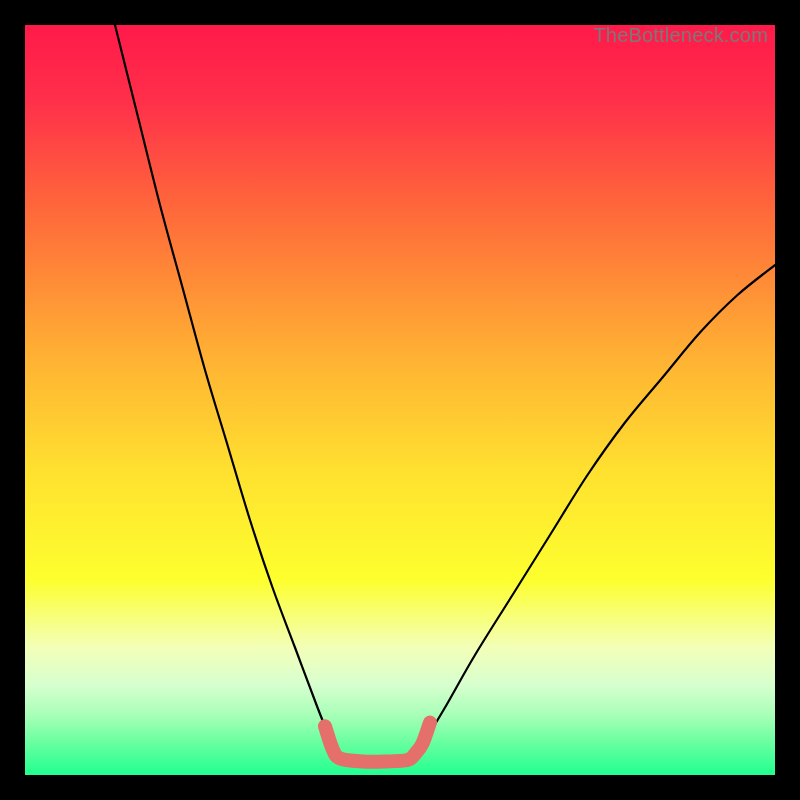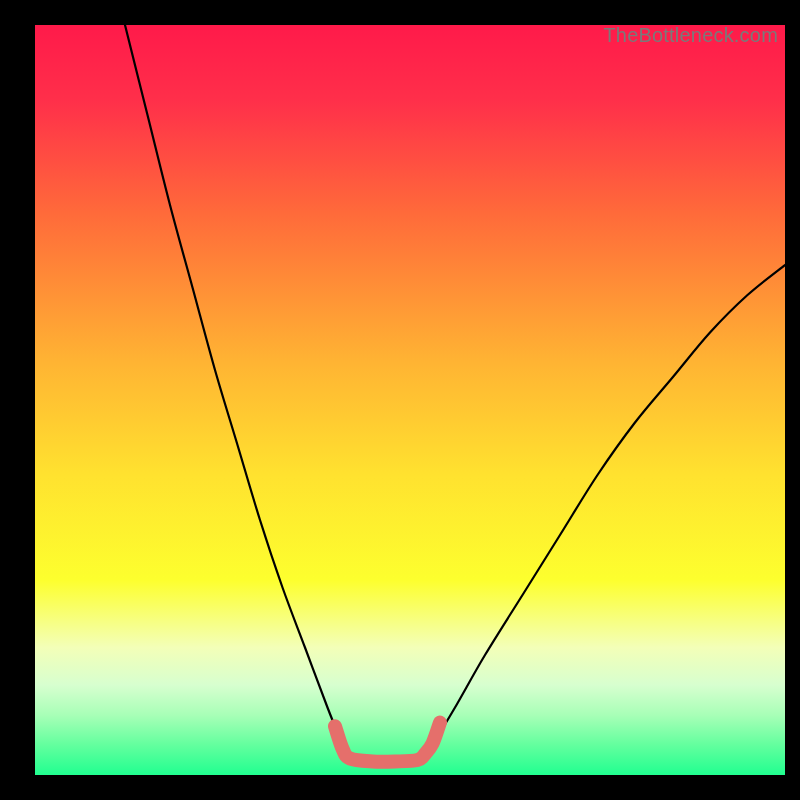--- a/index.html
+++ b/index.html
@@ -6,21 +6,21 @@
     margin: 0;
     padding: 0;
     width: 800px;
     height: 800px;
     background: #000;
     overflow: hidden;
     font-family: Arial, Helvetica, sans-serif;
   }
   .frame {
     position: absolute;
-    left: 20px;
+    left: 10px;
     top: 10px;
     width: 780px;
     height: 780px;
     background: #000;
   }
   .plot {
     position: absolute;
     left: 15px;
     top: 15px;
     width: 750px;

